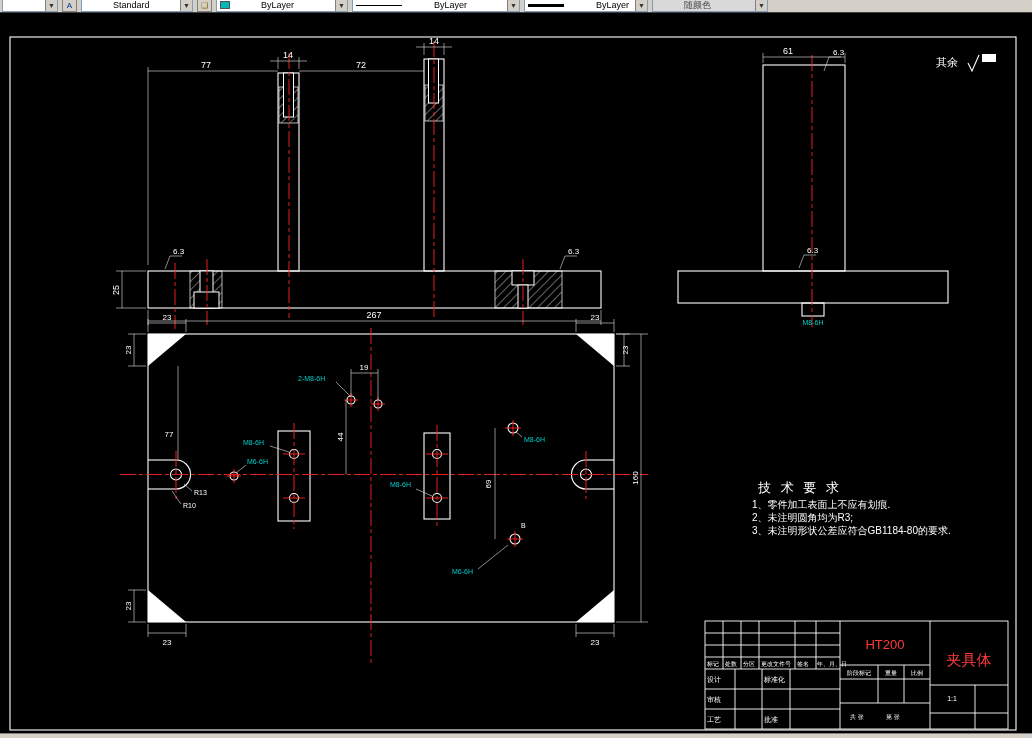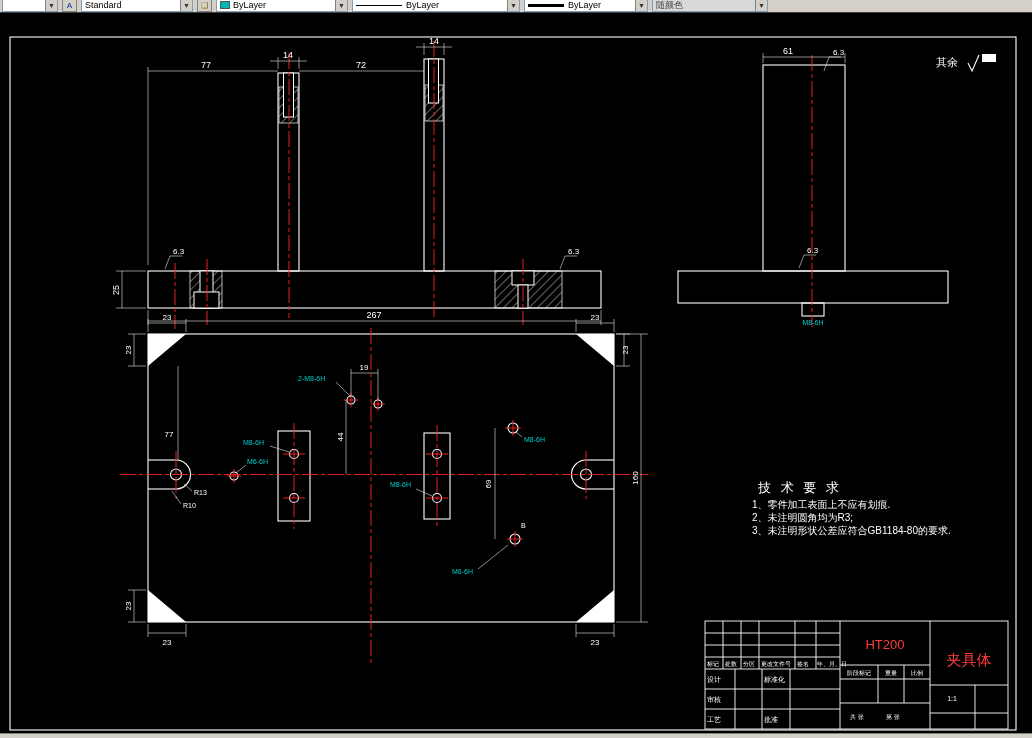--- a/index.html
+++ b/index.html
@@ -4,21 +4,21 @@
 <style>
   html,body{margin:0;padding:0;background:#000;width:1032px;height:738px;overflow:hidden;
     font-family:"Liberation Sans",sans-serif;}
   
   .toolbar{height:12px;background:#d4d0c8;display:flex;align-items:flex-end;gap:4px;
     padding:0 2px;border-bottom:1px solid #404040;position:relative;overflow:hidden;}
   .combo{height:14px;background:#fff;border:1px solid #7f9db9;display:flex;align-items:center;
     font-size:9px;color:#000;position:relative;padding-left:3px;box-sizing:border-box;}
   .combo .arrow{margin-left:auto;width:11px;height:100%;background:#d4d0c8;
     border-left:1px solid #808080;font-size:7px;display:flex;align-items:center;justify-content:center;color:#333;}
-  .ctext{white-space:nowrap;overflow:hidden;}
+  .ctext{white-space:nowrap;overflow:hidden;margin-left:28px;}
   .sw{width:8px;height:6px;background:#00b8b8;border:1px solid #555;margin-right:3px;flex:0 0 auto;}
   .lt{width:46px;height:1px;background:#000;margin-right:4px;flex:0 0 auto;}
   .lw{width:36px;height:3px;background:#000;margin-right:4px;flex:0 0 auto;}
   .tbicon{width:13px;height:12px;background:#d4d0c8;border:1px solid #808080;font-size:8px;
     display:flex;align-items:center;justify-content:center;color:#003399;flex:0 0 auto;}
   .combo.dis{background:#d9d9d9;color:#444;}
   
   .canvas{height:720px;background:#000;position:relative;}
   svg text{font-family:"Liberation Sans",sans-serif;}
   .geo{stroke:#fff;stroke-width:1.1;fill:none;}

